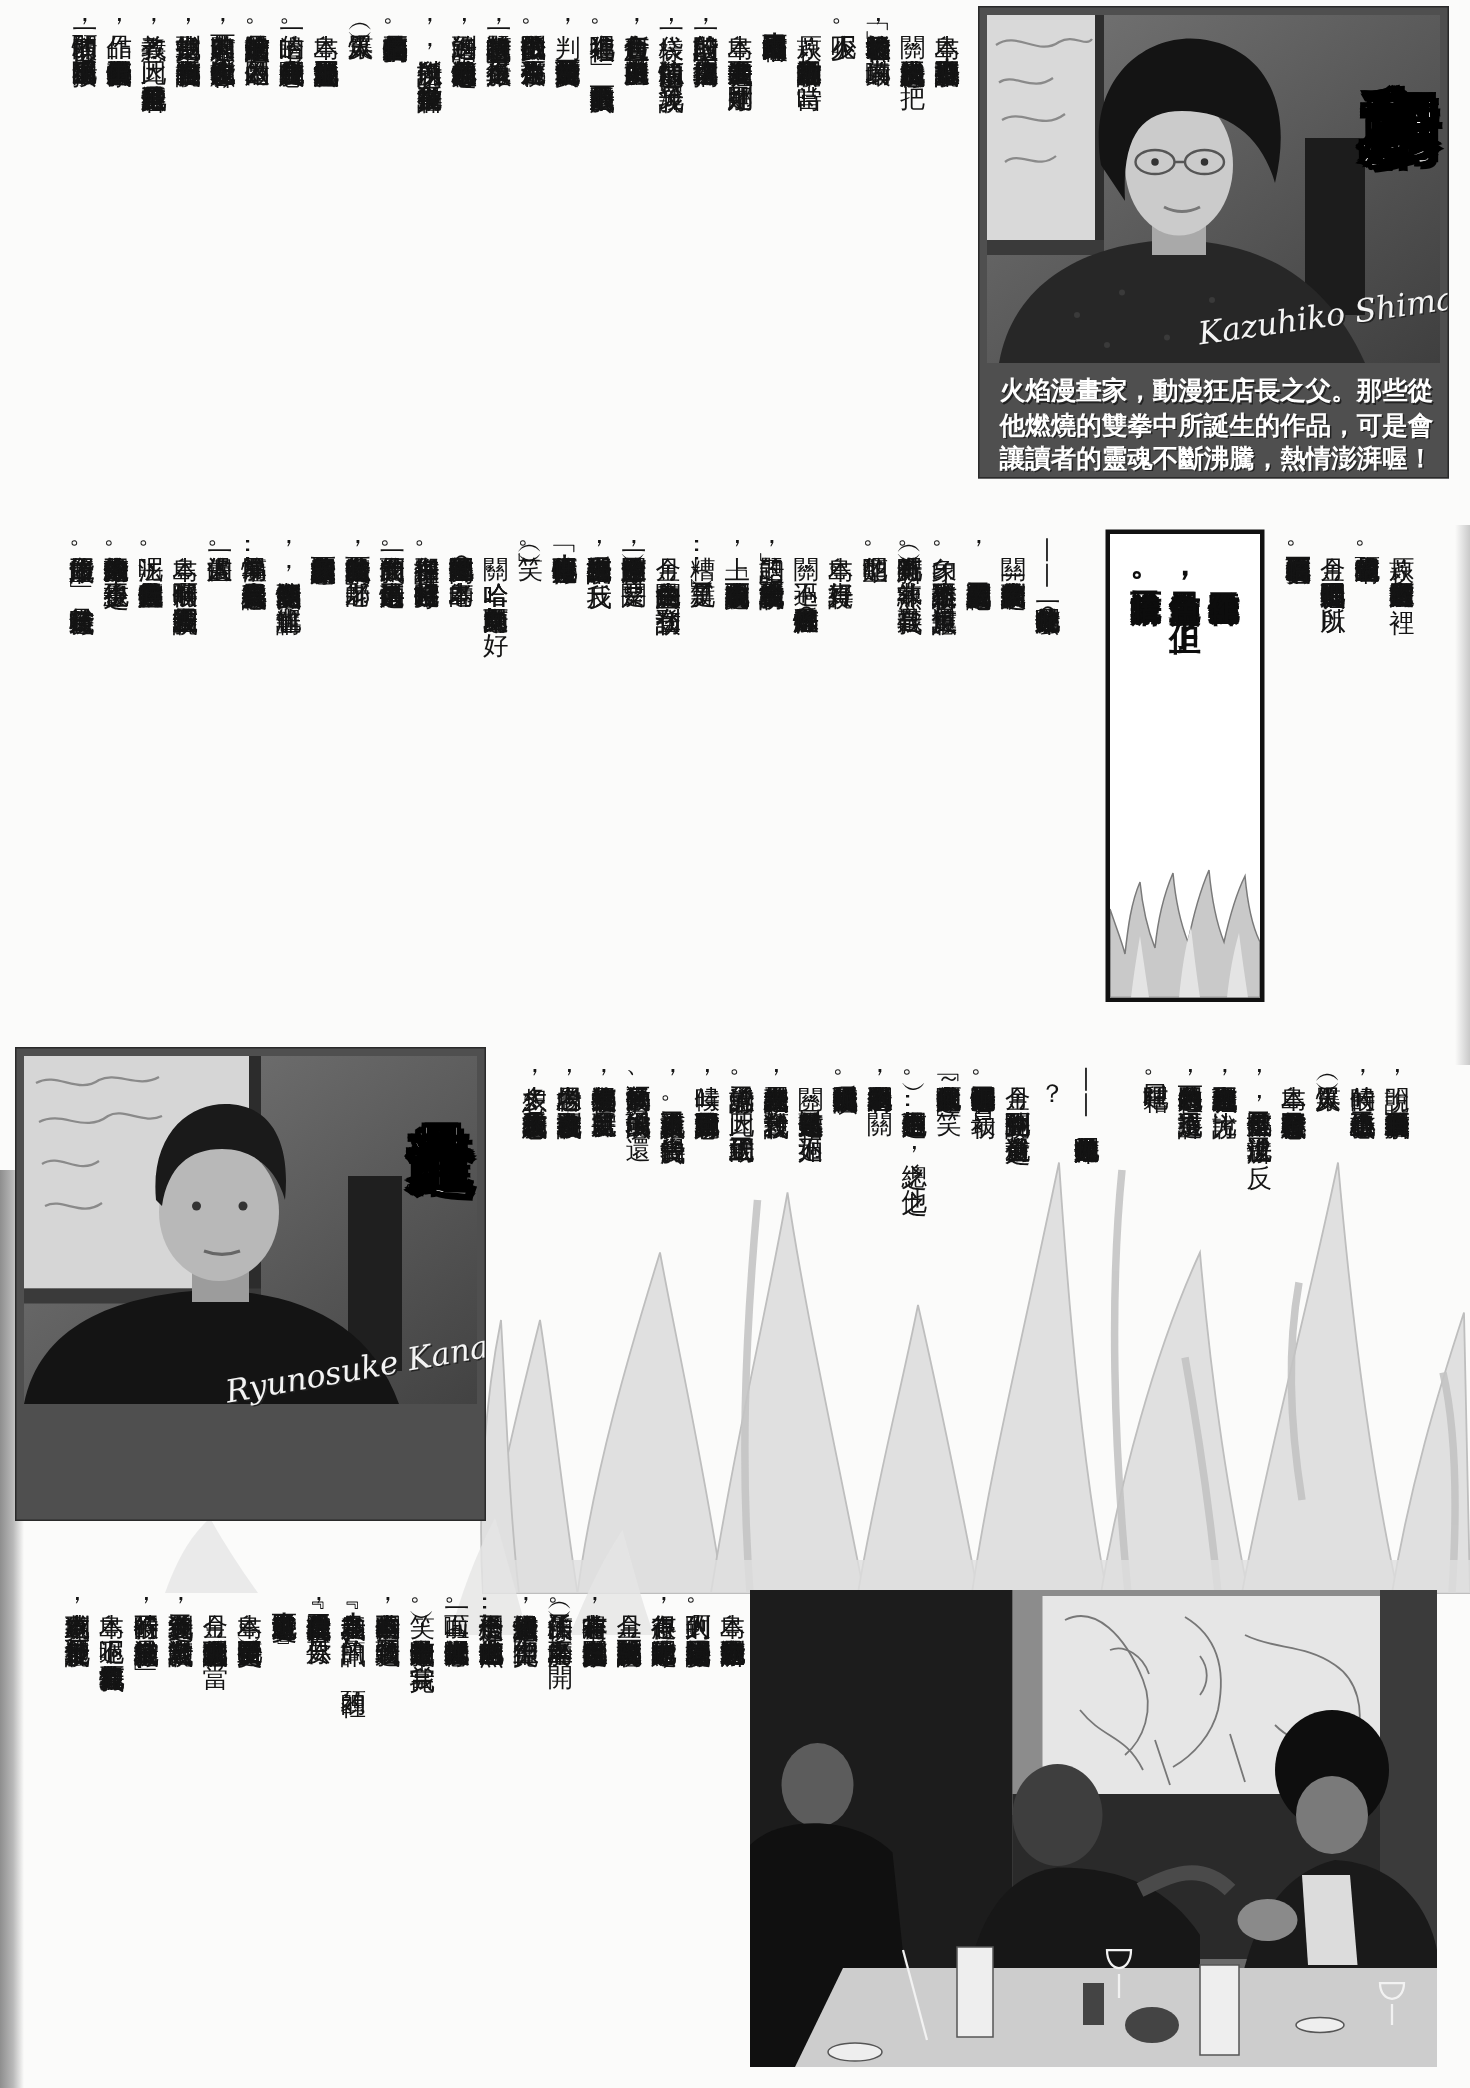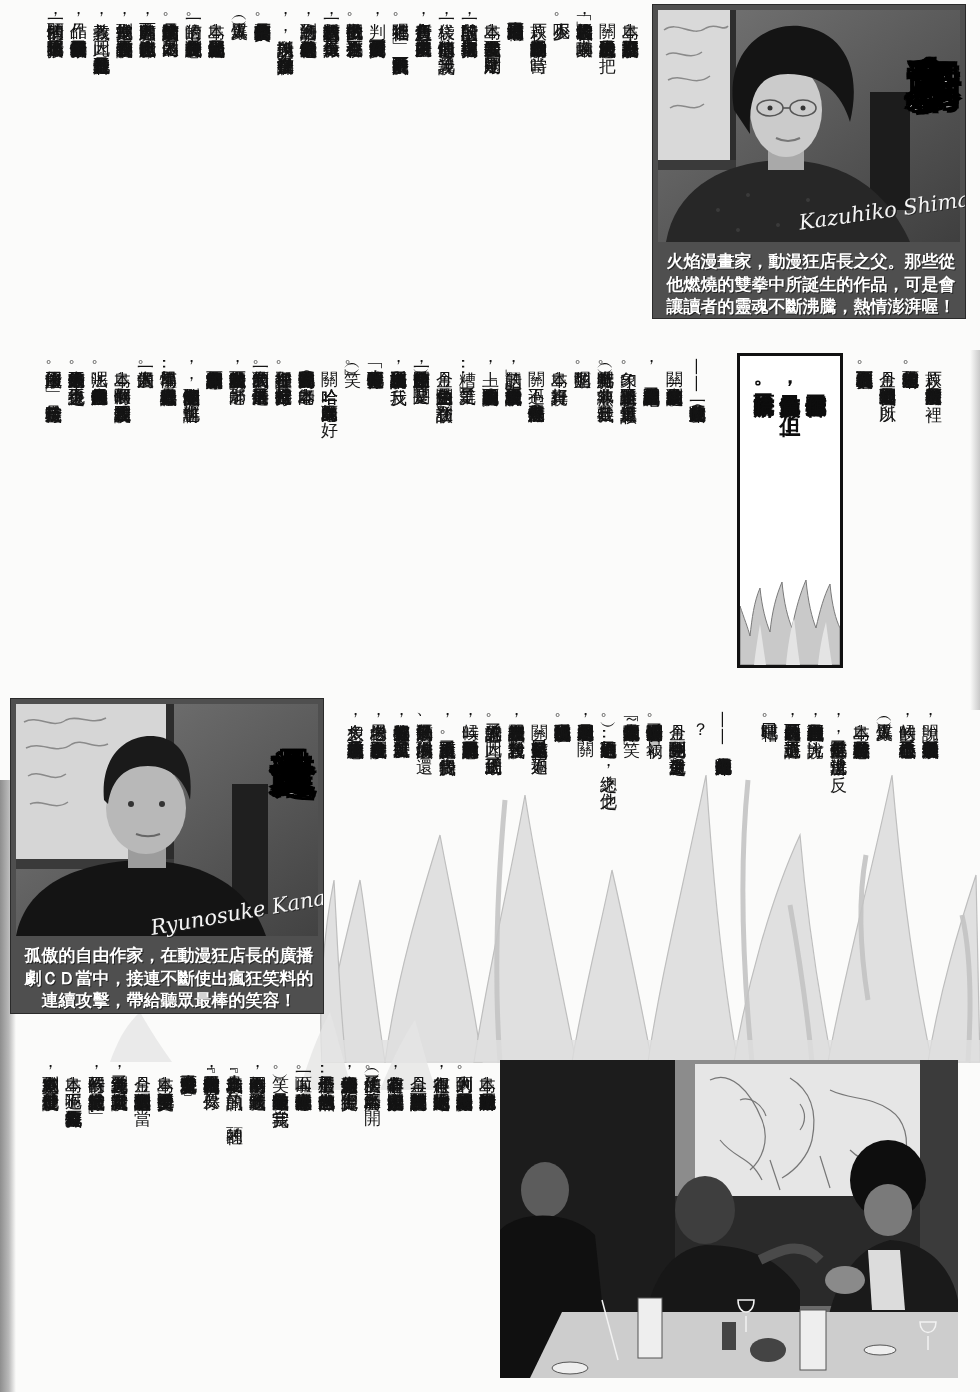--- a/index.html
+++ b/index.html
@@ -353,23 +353,20 @@
       <path d="M0,232 C10,180 60,160 120,156 C180,156 230,176 250,232 Z" fill="#141414"></path>
       <rect x="112" y="132" width="38" height="32" fill="#9c9c9c"></rect>
       <ellipse cx="130" cy="104" rx="40" ry="46" fill="#b8b8b8"></ellipse>
       <path d="M88,96 C84,52 110,32 134,32 C164,32 178,56 174,96 C168,74 152,62 132,62 C110,62 96,74 92,100 Z" fill="#1a1a1a"></path>
       <circle cx="115" cy="100" r="3" fill="#333"></circle>
       <circle cx="146" cy="100" r="3" fill="#333"></circle>
       <path d="M120,130 C128,133 136,133 144,130" stroke="#666" stroke-width="2" fill="none"></path>
     </svg>
     <div class="signature">Ryunosuke Kanazuki</div>
     <div class="name">金月龍之介</div>
-    <div class="caption">孤傲的自由作家，在動漫狂店長的廣播
-劇ＣＤ當中，接連不斷使出瘋狂笑料的
-連續攻擊，帶給聽眾最棒的笑容！</div>
   </div>
 
   <svg id="event-photo" viewBox="0 0 458 318" xmlns="http://www.w3.org/2000/svg">
     <rect x="0" y="0" width="458" height="318" fill="#6a6a6a"></rect>
     <rect x="0" y="0" width="175" height="318" fill="#1c1c1c"></rect>
     <rect x="175" y="0" width="283" height="150" fill="#8c8c8c"></rect>
     <rect x="195" y="4" width="235" height="132" fill="#e6e6e6"></rect>
     <g stroke="#777" stroke-width="1.2" fill="none">
       <path d="M210,20 C230,10 250,30 262,60 C270,80 262,100 250,110"></path>
       <path d="M240,40 C250,36 262,44 266,56"></path>

